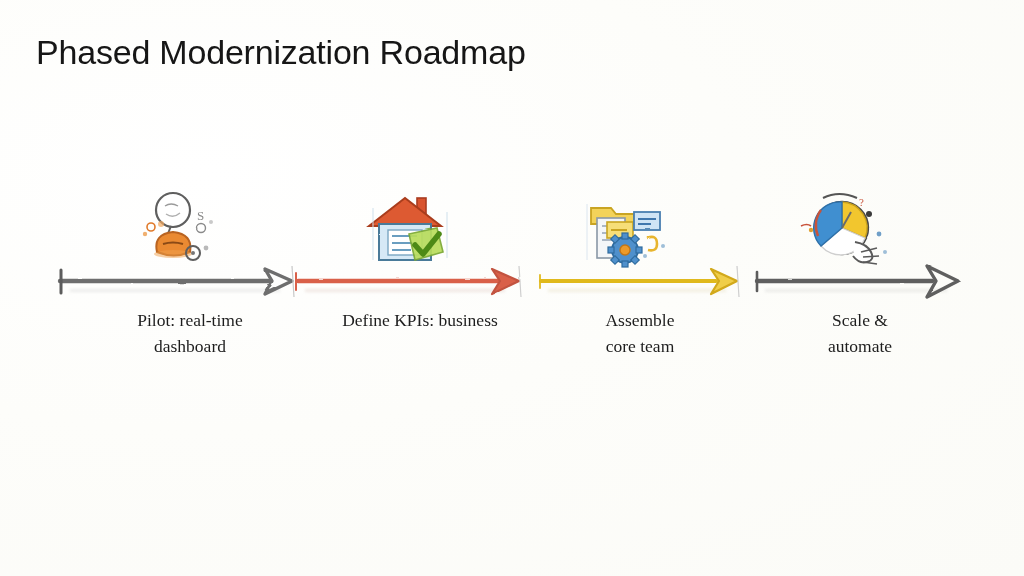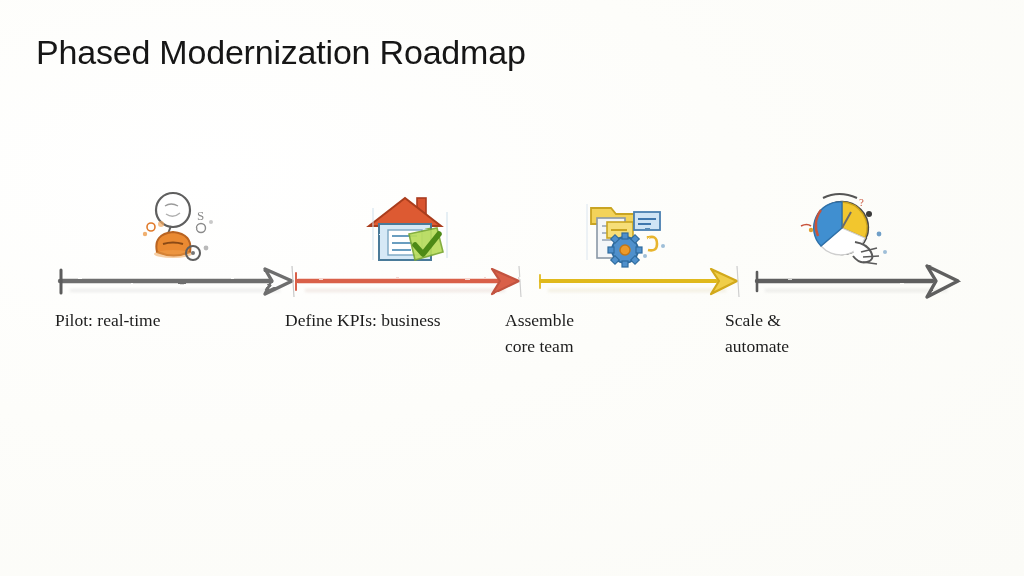--- a/index.html
+++ b/index.html
@@ -54,22 +54,23 @@
     display: flex;
     align-items: flex-end;
     justify-content: center;
   }
   .stage-icon svg {
     display: block;
   }
   .stage-label {
     position: absolute;
     top: 118px;
-    left: 0;
+    left: 15px;
     width: 240px;
+    text-align: center;
     font-size: 17.5px;
     line-height: 1.48;
     color: #1d1d1d;
     font-family: "Liberation Serif", serif;
   }
   .stage-label .l2 { display: block; }
 
   
   #stage-1 { left: 55px;  }
   #stage-2 { left: 285px; }
@@ -156,20 +157,21 @@
           <text x="70" y="30" font-size="13" fill="#8a8a8a" font-family="Liberation Serif, serif">S</text>
           <circle cx="74" cy="38" r="4.5" fill="none" stroke="#8a8a8a" stroke-width="1.4"></circle>
           <circle cx="84" cy="32" r="2" fill="#c9c9c9"></circle>
           <circle cx="18" cy="44" r="2.2" fill="#f0b070"></circle>
           <circle cx="79" cy="58" r="2.4" fill="#b9b9b9"></circle>
         </g>
       </svg>
     </div>
     <div class="stage-label">
       <span>Pilot: real-time</span>
+      <span class="l2">dashboard</span>
     </div>
   </div>
 
   <div class="stage" id="stage-2">
     <div class="stage-icon">
       <svg width="96" height="80" viewBox="0 0 96 80">
         <g filter="url(#rough2)">
           <rect x="60" y="8" width="9" height="16" fill="#d9522e" stroke="#a93c1e" stroke-width="1.6"></rect>
           <path d="M12 36 L48 8 L84 36 Z" fill="#dd5a30" stroke="#a93c1e" stroke-width="2"></path>
           <rect x="22" y="34" width="52" height="36" fill="#d6e9f6" stroke="#4a7a99" stroke-width="2"></rect>

